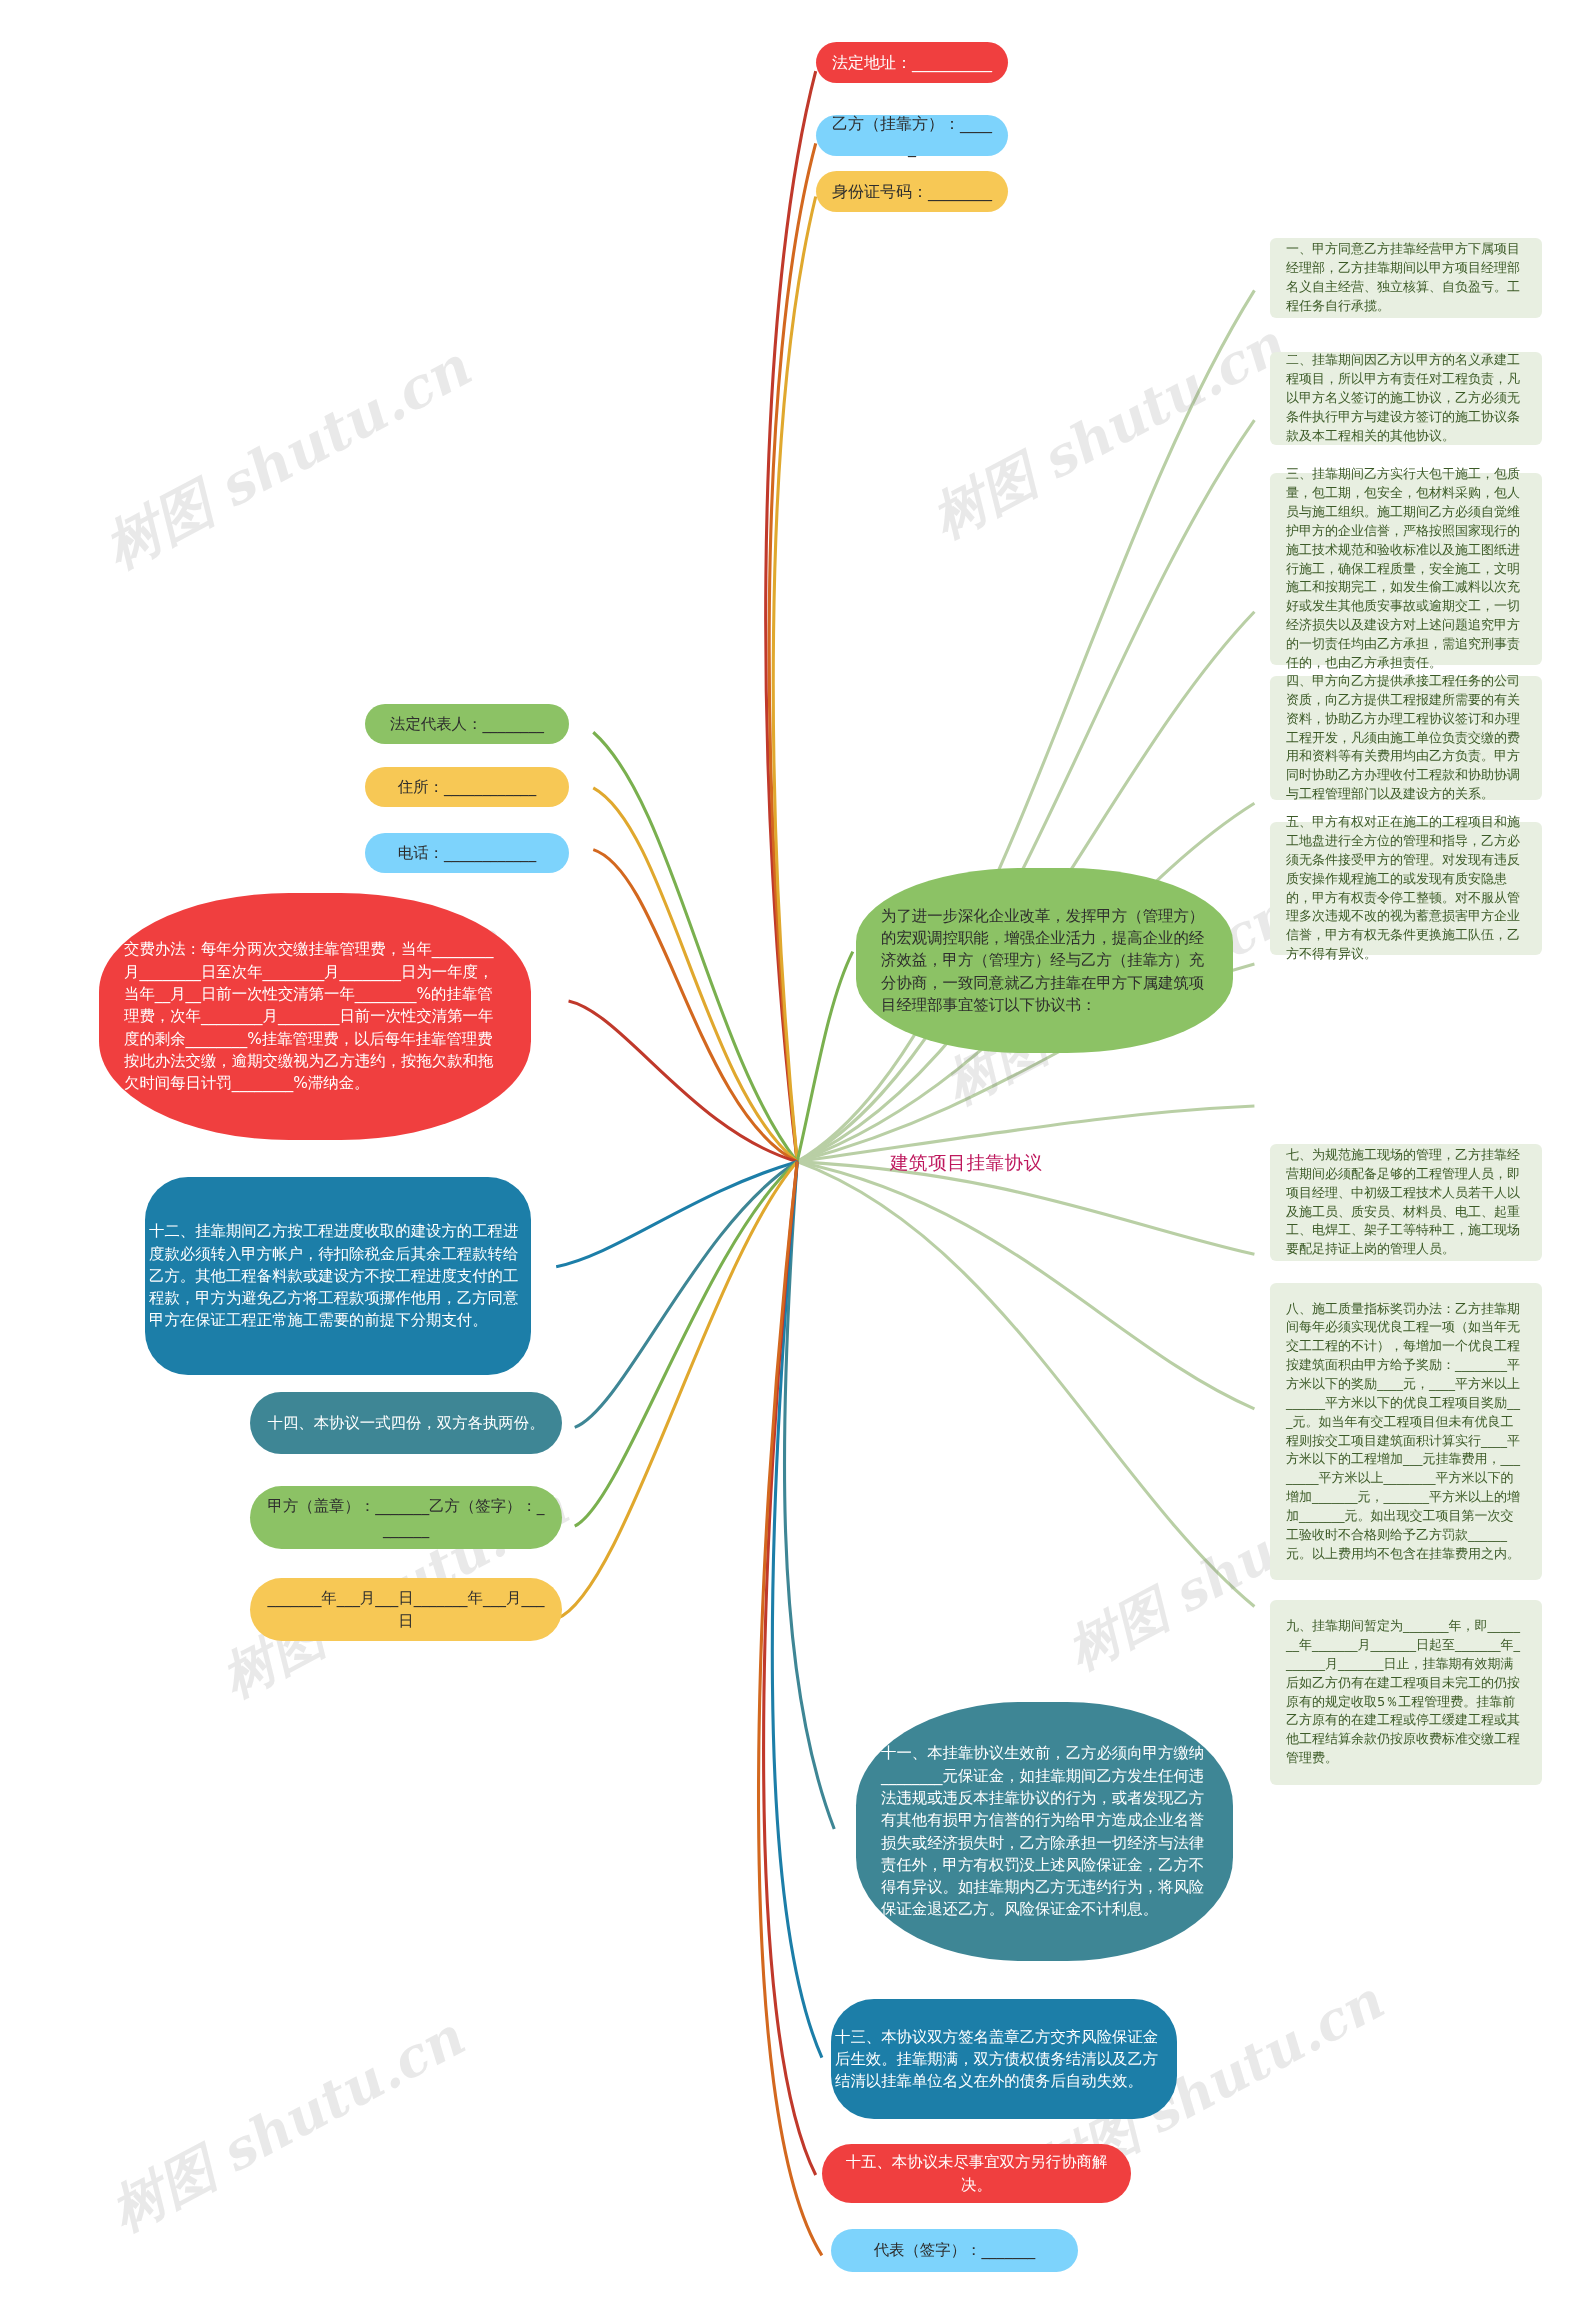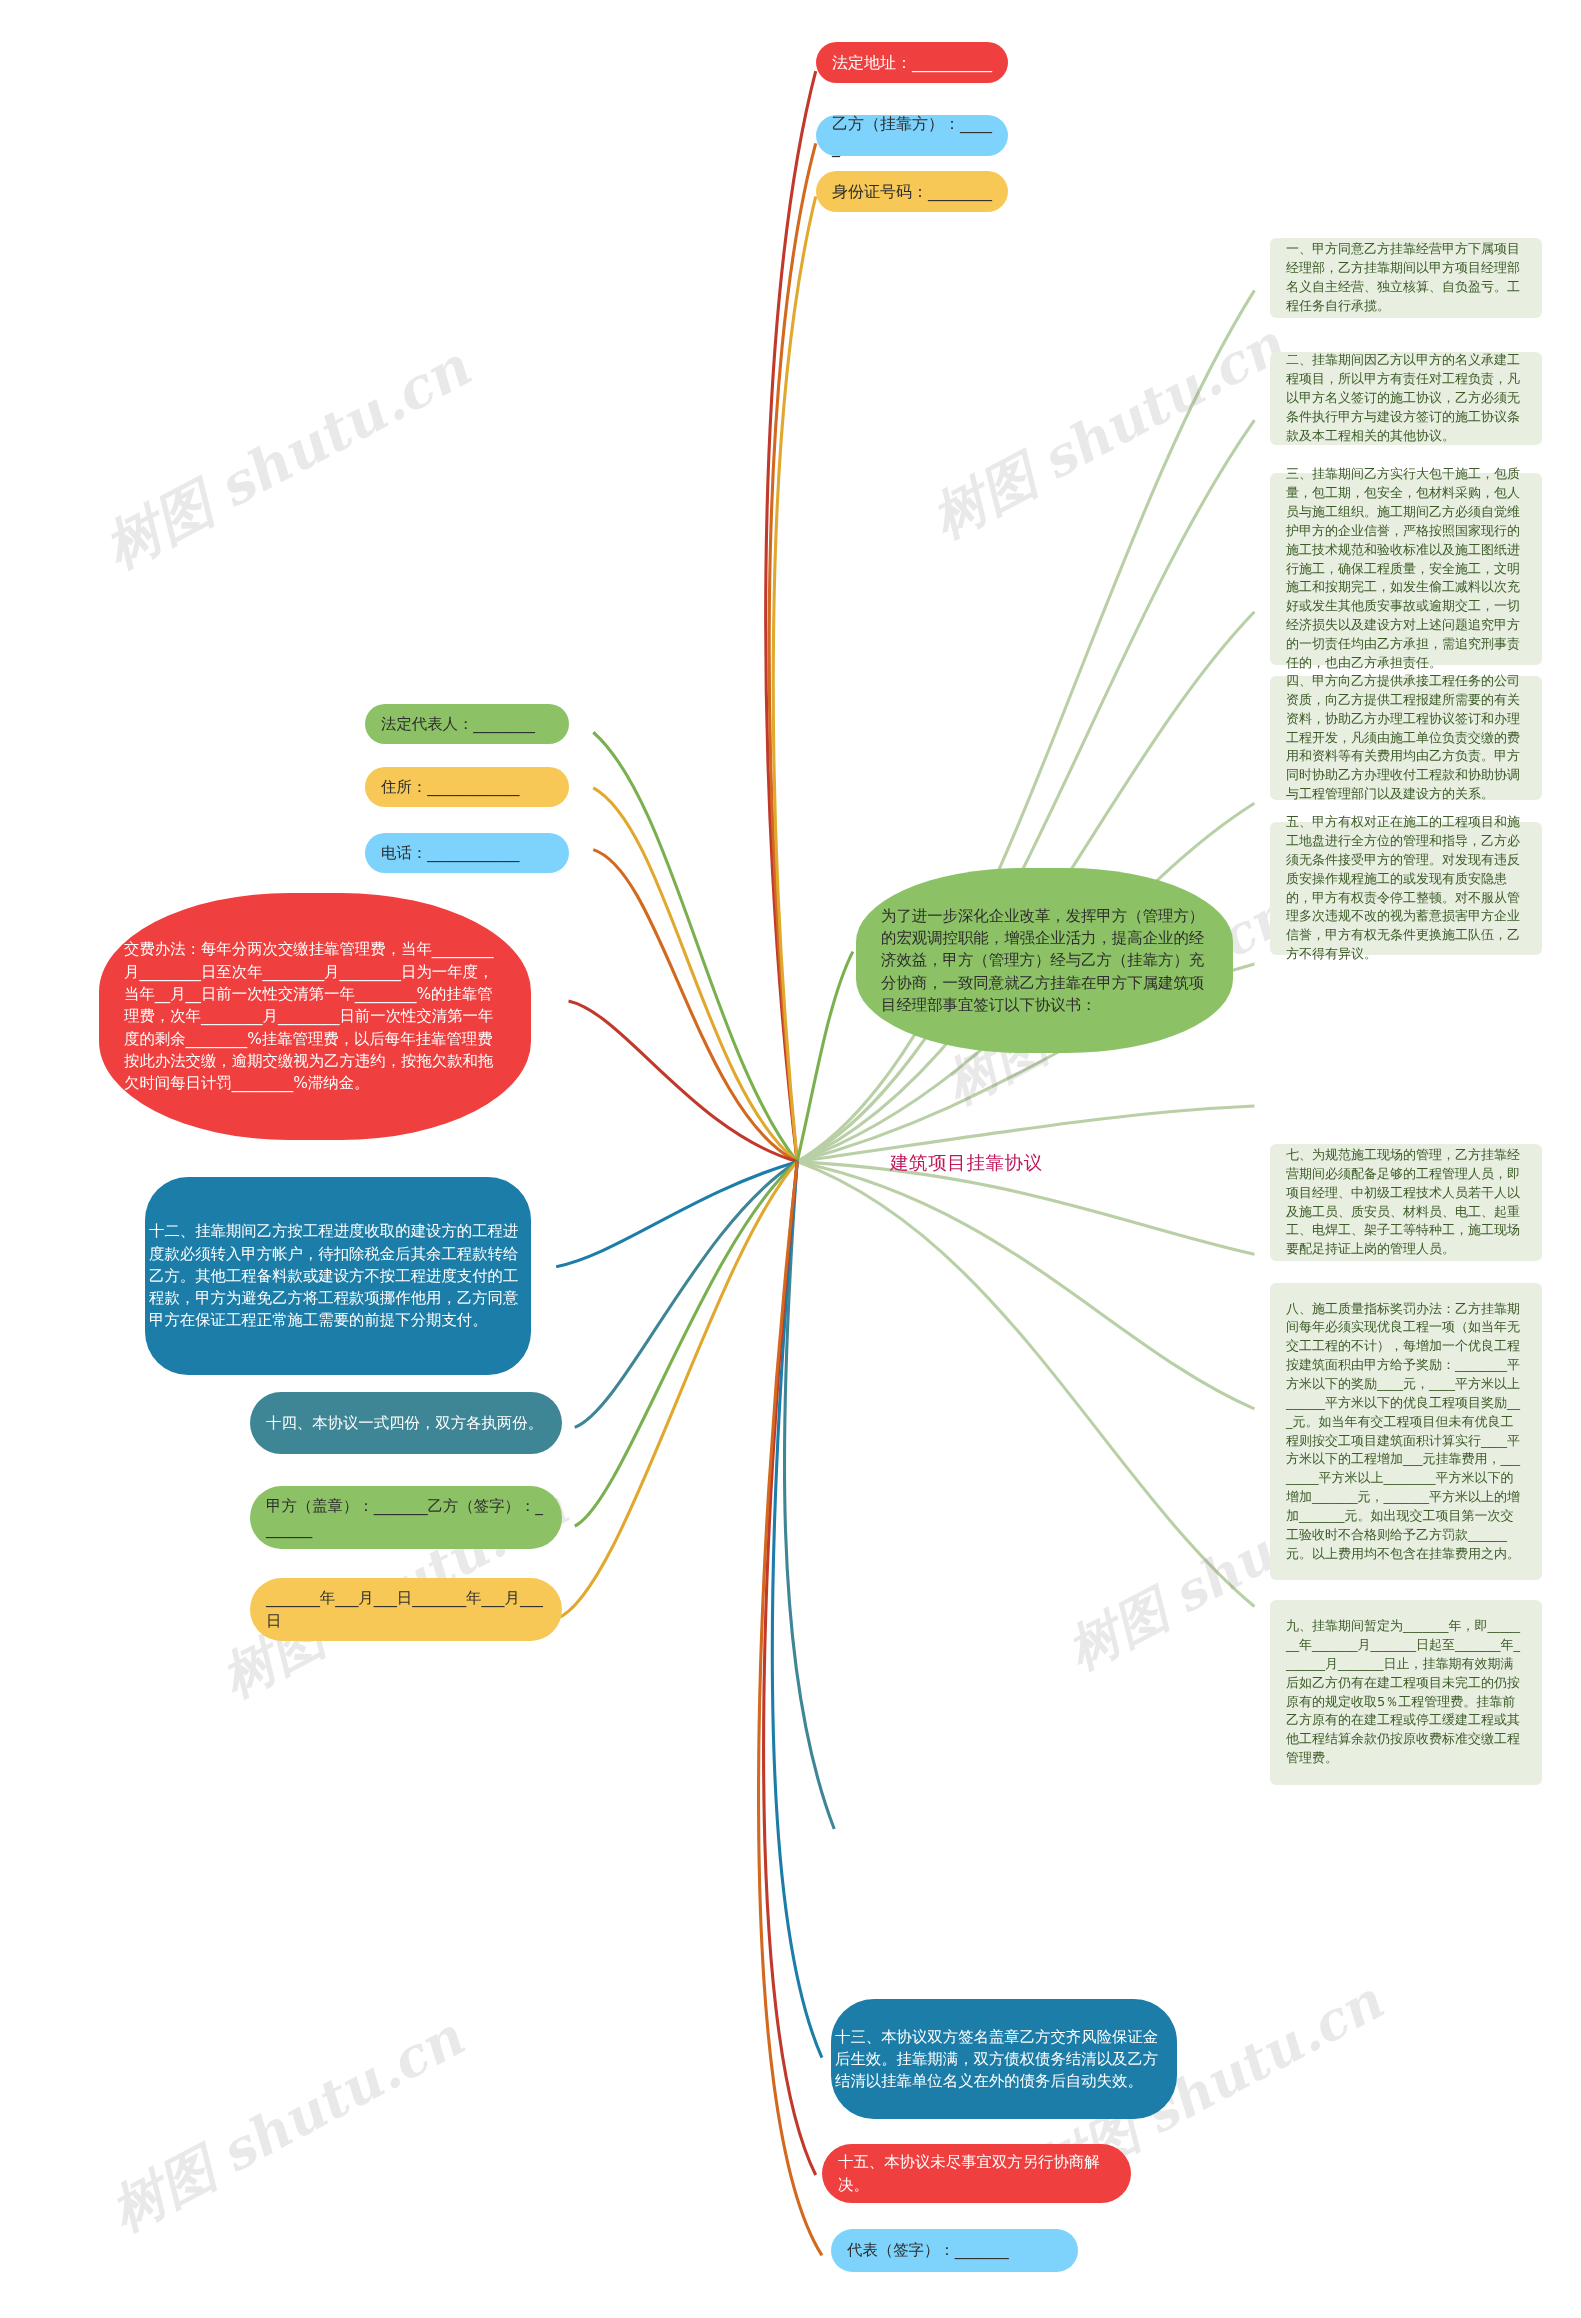--- a/index.html
+++ b/index.html
@@ -4,21 +4,21 @@
 <style>
   html,body{margin:0;padding:0;background:#ffffff;}
   body{font-family:"DejaVu Sans","Liberation Sans",sans-serif;}
   #canvas{position:relative;width:1582px;height:2319px;background:#fff;overflow:hidden;}
   svg.links{position:absolute;left:0;top:0;width:1582px;height:2319px;pointer-events:none;}
 
   .node{position:absolute;box-sizing:border-box;display:flex;align-items:center;}
   .node .txt{width:100%;white-space:pre-wrap;word-break:break-all;line-height:1.45;}
 
   
-  .pill{border-radius:617px;padding:8.6px 16px;}
+  .pill{border-radius:617px;padding:8.6px 16px;text-align:center;}
   .blob{border-radius:44% 44% 44% 44% / 40% 40% 40% 40%;padding:21px 25px;}
   .rounded{border-radius:43px;padding:16px 4px;}
   .card{border-radius:6.2px;padding:10px 16px;}
 
   .t-white{color:#ffffff;}
   .t-dark{color:#2d2d2d;}
   .t-green{color:#3b5a26;}
 
   .c-red{background:#f03f3f;}
   .c-orange{background:#7dd3fc;}
@@ -160,20 +160,23 @@
   </div>
 
   <div class="node pill c-green" style="left:250px;top:1486px;width:312px;height:63px;font-size:15.4px;">
     <span class="txt t-dark">甲方（盖章）：_______乙方（签字）：_______</span>
   </div>
 
   <div class="node pill c-yellow" style="left:250px;top:1578px;width:312px;height:63px;font-size:15.4px;">
     <span class="txt t-dark">_______年___月___日_______年___月___日</span>
   </div>
 
+  <div class="node blob c-teal" style="left:856px;top:1702px;width:377px;height:259px;font-size:15.4px;">
+    <span class="txt t-white">十一、本挂靠协议生效前，乙方必须向甲方缴纳________元保证金，如挂靠期间乙方发生任何违法违规或违反本挂靠协议的行为，或者发现乙方有其他有损甲方信誉的行为给甲方造成企业名誉损失或经济损失时，乙方除承担一切经济与法律责任外，甲方有权罚没上述风险保证金，乙方不得有异议。如挂靠期内乙方无违约行为，将风险保证金退还乙方。风险保证金不计利息。</span>
+  </div>
 
   <div class="node rounded c-blue" style="left:831px;top:1999px;width:346px;height:120px;font-size:15.4px;">
     <span class="txt t-white">十三、本协议双方签名盖章乙方交齐风险保证金后生效。挂靠期满，双方债权债务结清以及乙方结清以挂靠单位名义在外的债务后自动失效。</span>
   </div>
 
   <div class="node pill c-red" style="left:822px;top:2144px;width:309px;height:59px;font-size:15.4px;">
     <span class="txt t-white">十五、本协议未尽事宜双方另行协商解决。</span>
   </div>
 
   <div class="node pill c-orange" style="left:831px;top:2229px;width:247px;height:43px;font-size:15.4px;">

